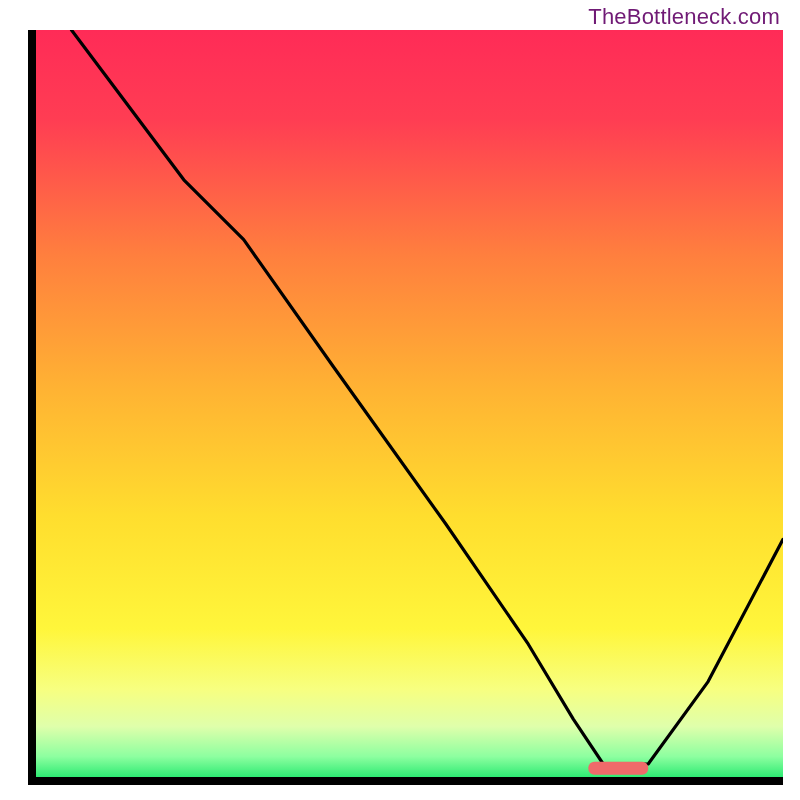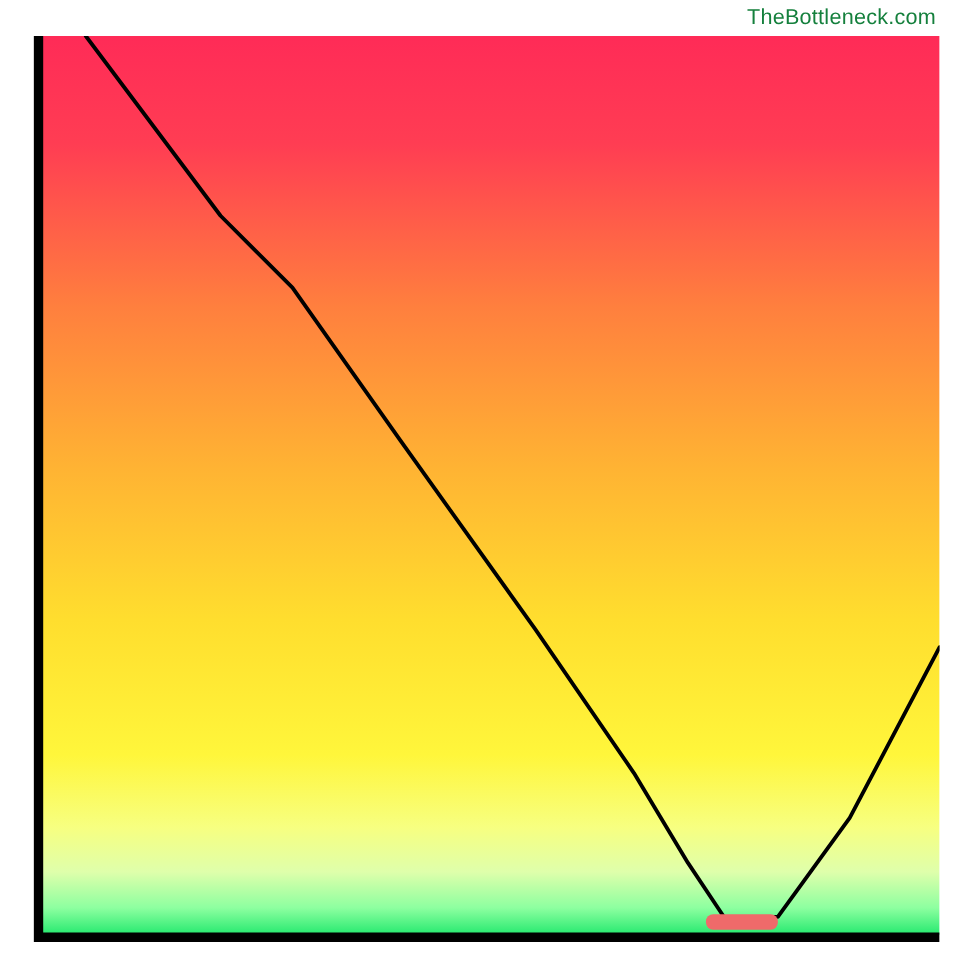--- a/index.html
+++ b/index.html
@@ -8,22 +8,22 @@
     width: 800px;
     height: 800px;
     background: #fff;
     position: relative;
     font-family: Arial, sans-serif;
   }
   .watermark {
     position: absolute;
     top: 4px;
     right: 20px;
-    color: #15803d;
-    font-size: 18px;
+    color: #701a75;
+    font-size: 22px;
     font-weight: 500;
     letter-spacing: 0.2px;
   }
   .plot-area {
     position: absolute;
     left: 28px;
     top: 30px;
     width: 755px;
     height: 755px;
   }

